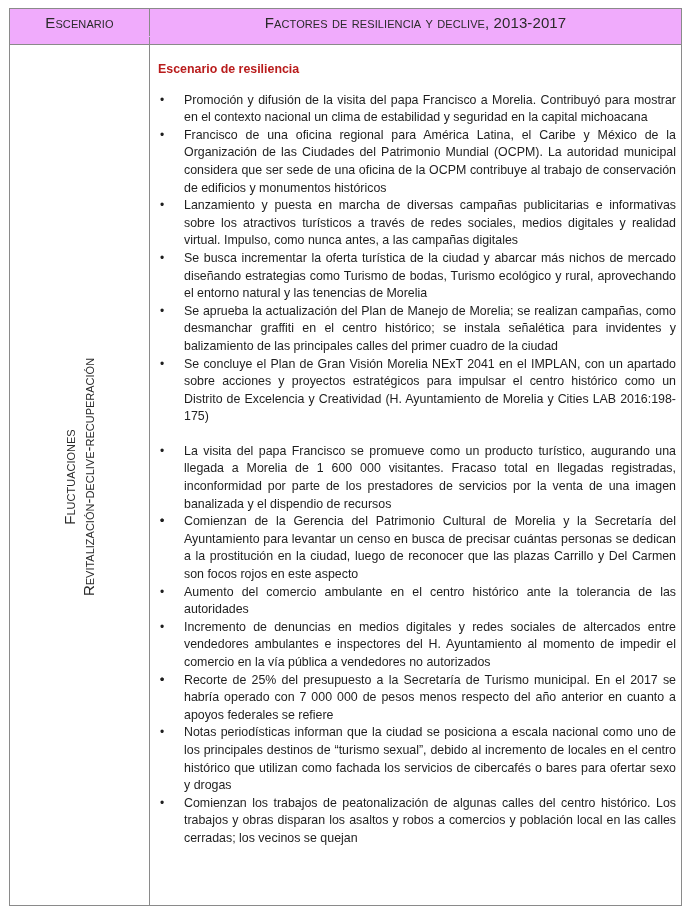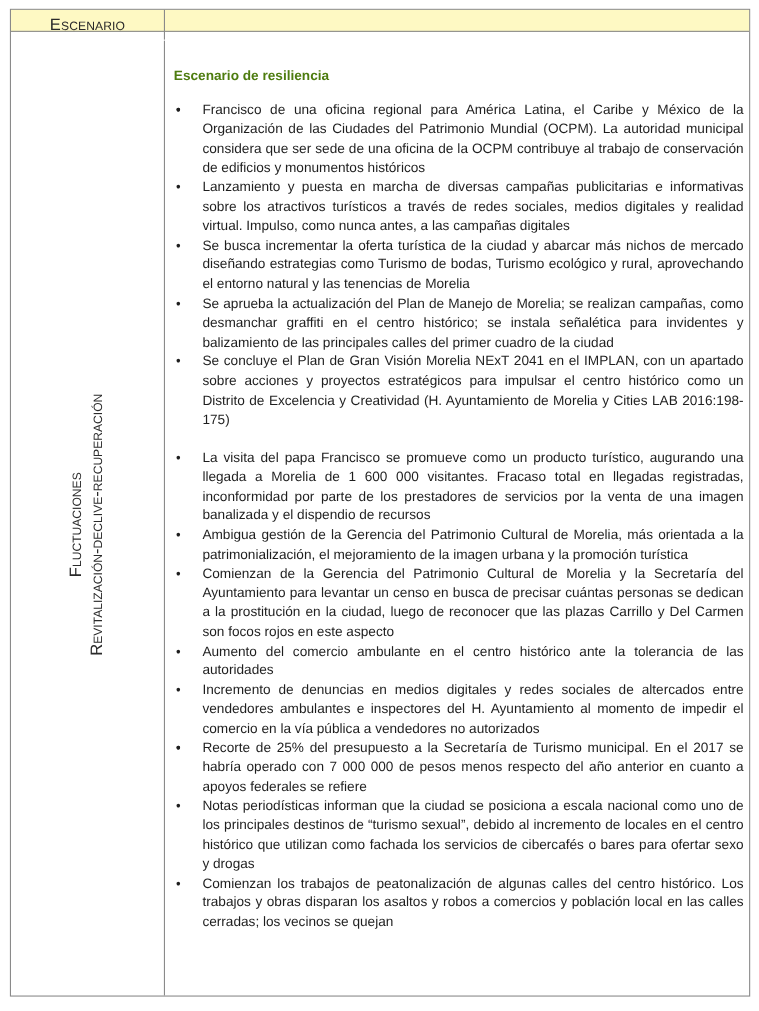--- a/index.html
+++ b/index.html
@@ -22,22 +22,22 @@
     width: 673px;
     height: 898px;
     border: 1px solid #8a8a8a;
     box-sizing: border-box;
   }
   .header-row {
     position: absolute;
     left: 0;
     top: 0;
     width: 100%;
-    height: 20px;
-    background: #fef9c3;
+    height: 36px;
+    background: #f0abfc;
     border-bottom: 1px solid #8a8a8a;
     box-sizing: border-box;
   }
   .header-cell {
     position: absolute;
     top: 0;
     height: 27px;
     line-height: 27px;
     text-align: center;
     font-variant: small-caps;
@@ -89,21 +89,21 @@
     top: 52px;
     width: 518px;
     font-size: 12.4px;
     line-height: 17.6px;
     color: #1e1e1e;
   }
   .section-title {
     font-weight: bold;
     font-size: 12.4px;
     margin: 0 0 13px 0;
-    color: #4d7c0f;
+    color: #b91c1c;
   }
   .bullets {
     list-style: none;
     margin: 0;
     padding: 0;
   }
   .bullets li {
     position: relative;
     padding-left: 26px;
     text-align: justify;
@@ -117,48 +117,49 @@
   }
   .gap-after { height: 17px; }
 </style>
 </head>
 <body>
 
 <div class="doc-table">
 
   <div class="header-row">
     <div class="header-cell left">Escenario</div>
+    <div class="header-cell right">Factores de resiliencia y declive, 2013-2017</div>
   </div>
 
   <div class="col-divider"></div>
 
   <div class="scenario-label">
     <div class="rotated">
       <div>Fluctuaciones</div>
       <div>Revitalización-declive-recuperación</div>
     </div>
   </div>
 
   <div class="content">
 
     <div class="section-title">Escenario de resiliencia</div>
     <ul class="bullets">
-      <li><span class="dot">•</span></li>
+      <li><span class="dot">•</span><span>Promoción y difusión de la visita del papa Francisco a Morelia. Contribuyó para mostrar en el contexto nacional un clima de estabilidad y seguridad en la capital michoacana</span></li>
       <li><span class="dot">•</span><span>Francisco de una oficina regional para América Latina, el Caribe y México de la Organización de las Ciudades del Patrimonio Mundial (OCPM). La autoridad municipal considera que ser sede de una oficina de la OCPM contribuye al trabajo de conservación de edificios y monumentos históricos</span></li>
       <li><span class="dot">•</span><span>Lanzamiento y puesta en marcha de diversas campañas publicitarias e informativas sobre los atractivos turísticos a través de redes sociales, medios digitales y realidad virtual. Impulso, como nunca antes, a las campañas digitales</span></li>
       <li><span class="dot">•</span><span>Se busca incrementar la oferta turística de la ciudad y abarcar más nichos de mercado diseñando estrategias como Turismo de bodas, Turismo ecológico y rural, aprovechando el entorno natural y las tenencias de Morelia</span></li>
       <li><span class="dot">•</span><span>Se aprueba la actualización del Plan de Manejo de Morelia; se realizan campañas, como desmanchar graffiti en el centro histórico; se instala señalética para invidentes y balizamiento de las principales calles del primer cuadro de la ciudad</span></li>
       <li><span class="dot">•</span><span>Se concluye el Plan de Gran Visión Morelia NExT 2041 en el IMPLAN, con un apartado sobre acciones y proyectos estratégicos para impulsar el centro histórico como un Distrito de Excelencia y Creatividad (H. Ayuntamiento de Morelia y Cities LAB 2016:198-175)</span></li>
     </ul>
 
     <div class="gap-after"></div>
 
     <ul class="bullets">
       <li><span class="dot">•</span><span>La visita del papa Francisco se promueve como un producto turístico, augurando una llegada a Morelia de 1 600 000 visitantes. Fracaso total en llegadas registradas, inconformidad por parte de los prestadores de servicios por la venta de una imagen banalizada y el dispendio de recursos</span></li>
-      <li><span class="dot">•</span><span>Ambigua gestión de la Gerencia del Patrimonio Cultural de Morelia, más orientada a la patrimonialización, el mejoramiento de la imagen urbana y la promoción turística</span></li>
+      <li><span class="dot">•</span></li>
       <li><span class="dot">•</span><span>Comienzan de la Gerencia del Patrimonio Cultural de Morelia y la Secretaría del Ayuntamiento para levantar un censo en busca de precisar cuántas personas se dedican a la prostitución en la ciudad, luego de reconocer que las plazas Carrillo y Del Carmen son focos rojos en este aspecto</span></li>
       <li><span class="dot">•</span><span>Aumento del comercio ambulante en el centro histórico ante la tolerancia de las autoridades</span></li>
       <li><span class="dot">•</span><span>Incremento de denuncias en medios digitales y redes sociales de altercados entre vendedores ambulantes e inspectores del H. Ayuntamiento al momento de impedir el comercio en la vía pública a vendedores no autorizados</span></li>
       <li><span class="dot">•</span></li>
       <li><span class="dot">•</span><span>Recorte de 25% del presupuesto a la Secretaría de Turismo municipal. En el 2017 se habría operado con 7 000 000 de pesos menos respecto del año anterior en cuanto a apoyos federales se refiere</span></li>
       <li><span class="dot">•</span><span>Notas periodísticas informan que la ciudad se posiciona a escala nacional como uno de los principales destinos de “turismo sexual”, debido al incremento de locales en el centro histórico que utilizan como fachada los servicios de cibercafés o bares para ofertar sexo y drogas</span></li>
       <li><span class="dot">•</span><span>Comienzan los trabajos de peatonalización de algunas calles del centro histórico. Los trabajos y obras disparan los asaltos y robos a comercios y población local en las calles cerradas; los vecinos se quejan</span></li>
 
     </ul>
   </div>

